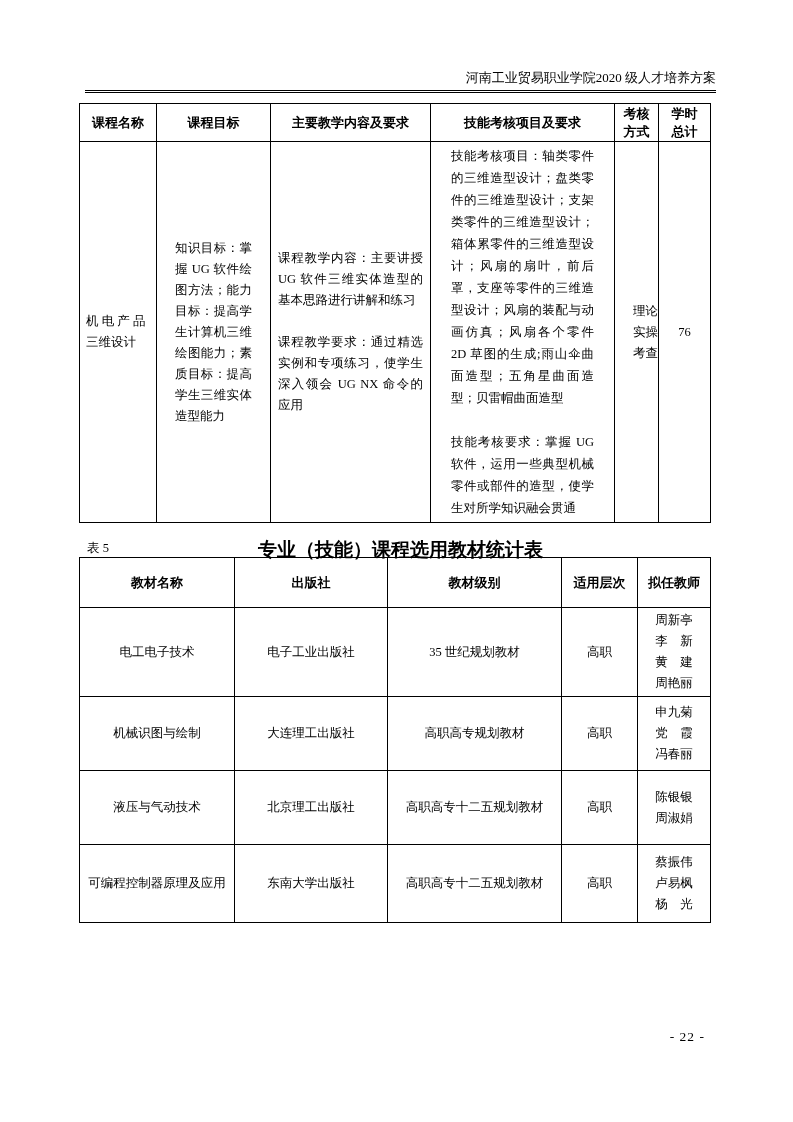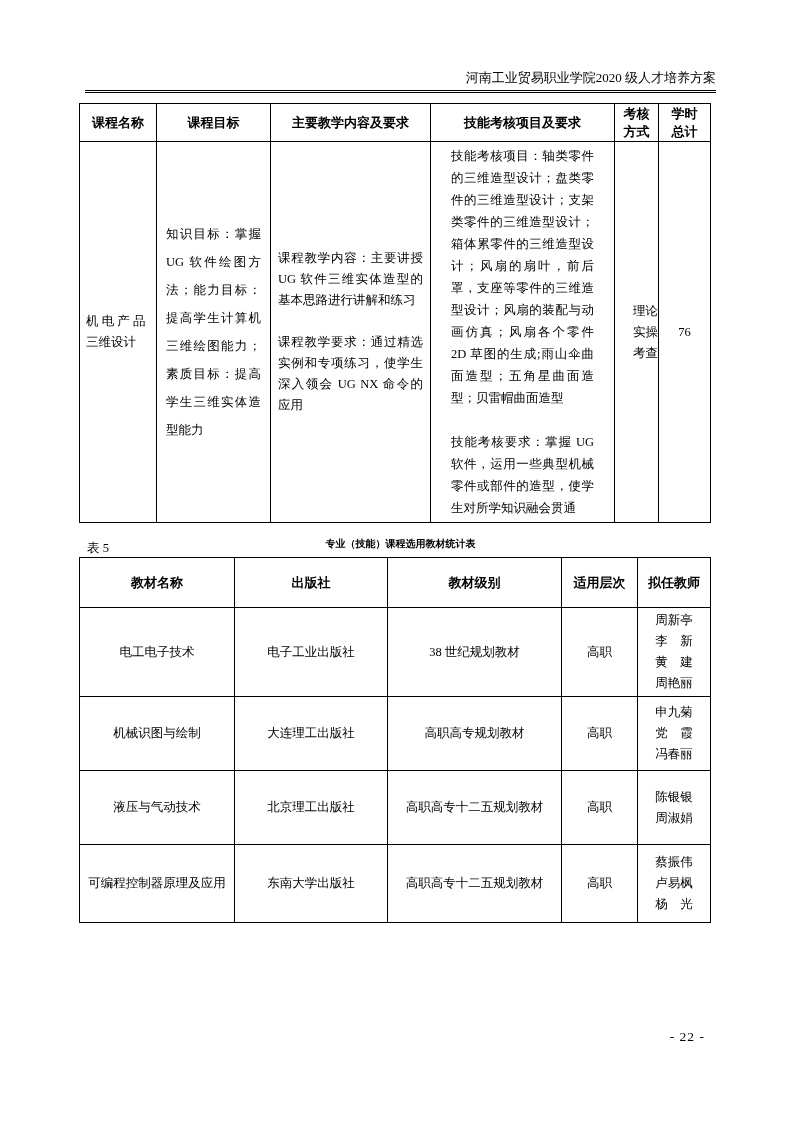--- a/index.html
+++ b/index.html
@@ -27,36 +27,36 @@
   }
   th, td { border:1px solid #000; padding:0; }
   th { font-weight:bold; text-align:center; font-size:13px; line-height:18px; }
 
   
   #course-table { top:103px; }
   #course-table th { height:38px; padding:0 2px; }
   #course-table td { font-size:12.5px; vertical-align:middle; height:381px; }
   .pre { white-space:pre-line; }
   .cell-course-name { text-align:left; padding:0 6px; line-height:21px; }
-  .cell-objectives  { text-align:justify; padding:0 9px; line-height:28px;margin-left:39px; }
+  .cell-objectives  { text-align:justify; padding:0 18px; line-height:21px;margin-left:39px; }
   .cell-teaching    { text-align:justify; padding:0 7px; line-height:21px; }
   .cell-assessment  { text-align:justify; padding:0 20px; line-height:22px; }
   .cell-method      { text-align:right; line-height:21px; }
   .cell-hours       { text-align:center; }
 
   
   .table5-caption {
     position:absolute; left:85px; top:537px; width:631px; height:20px;
   }
   .table5-label {
     position:absolute; left:2px; top:3px; font-size:12.5px;text-align:center;
   }
   .table5-title {
     position:absolute; left:0; top:0; width:100%;
-    text-align:center; font-weight:bold; font-size:10px;
+    text-align:center; font-weight:bold; font-size:19px;
   }
 
   
   #textbook-table { top:557px; }
   #textbook-table th { height:50px; }
   #textbook-table td {
     font-size:12.5px; text-align:center; vertical-align:middle; line-height:21px;
   }
   #textbook-table tr.r1 td { height:89px; }
   #textbook-table tr.r2 td { height:74px; }
@@ -134,21 +134,21 @@
       <tr>
     <th>教材名称</th>
     <th>出版社</th>
     <th>教材级别</th>
     <th>适用层次</th>
     <th>拟任教师</th>
   </tr>
   <tr class="r1">
     <td>电工电子技术</td>
     <td>电子工业出版社</td>
-    <td>38 世纪规划教材</td>
+    <td>35 世纪规划教材</td>
     <td>高职</td>
     <td class="pre">周新亭
 李　新
 黄　建
 周艳丽</td>
   </tr>
   <tr class="r2">
     <td>机械识图与绘制</td>
     <td>大连理工出版社</td>
     <td>高职高专规划教材</td>

